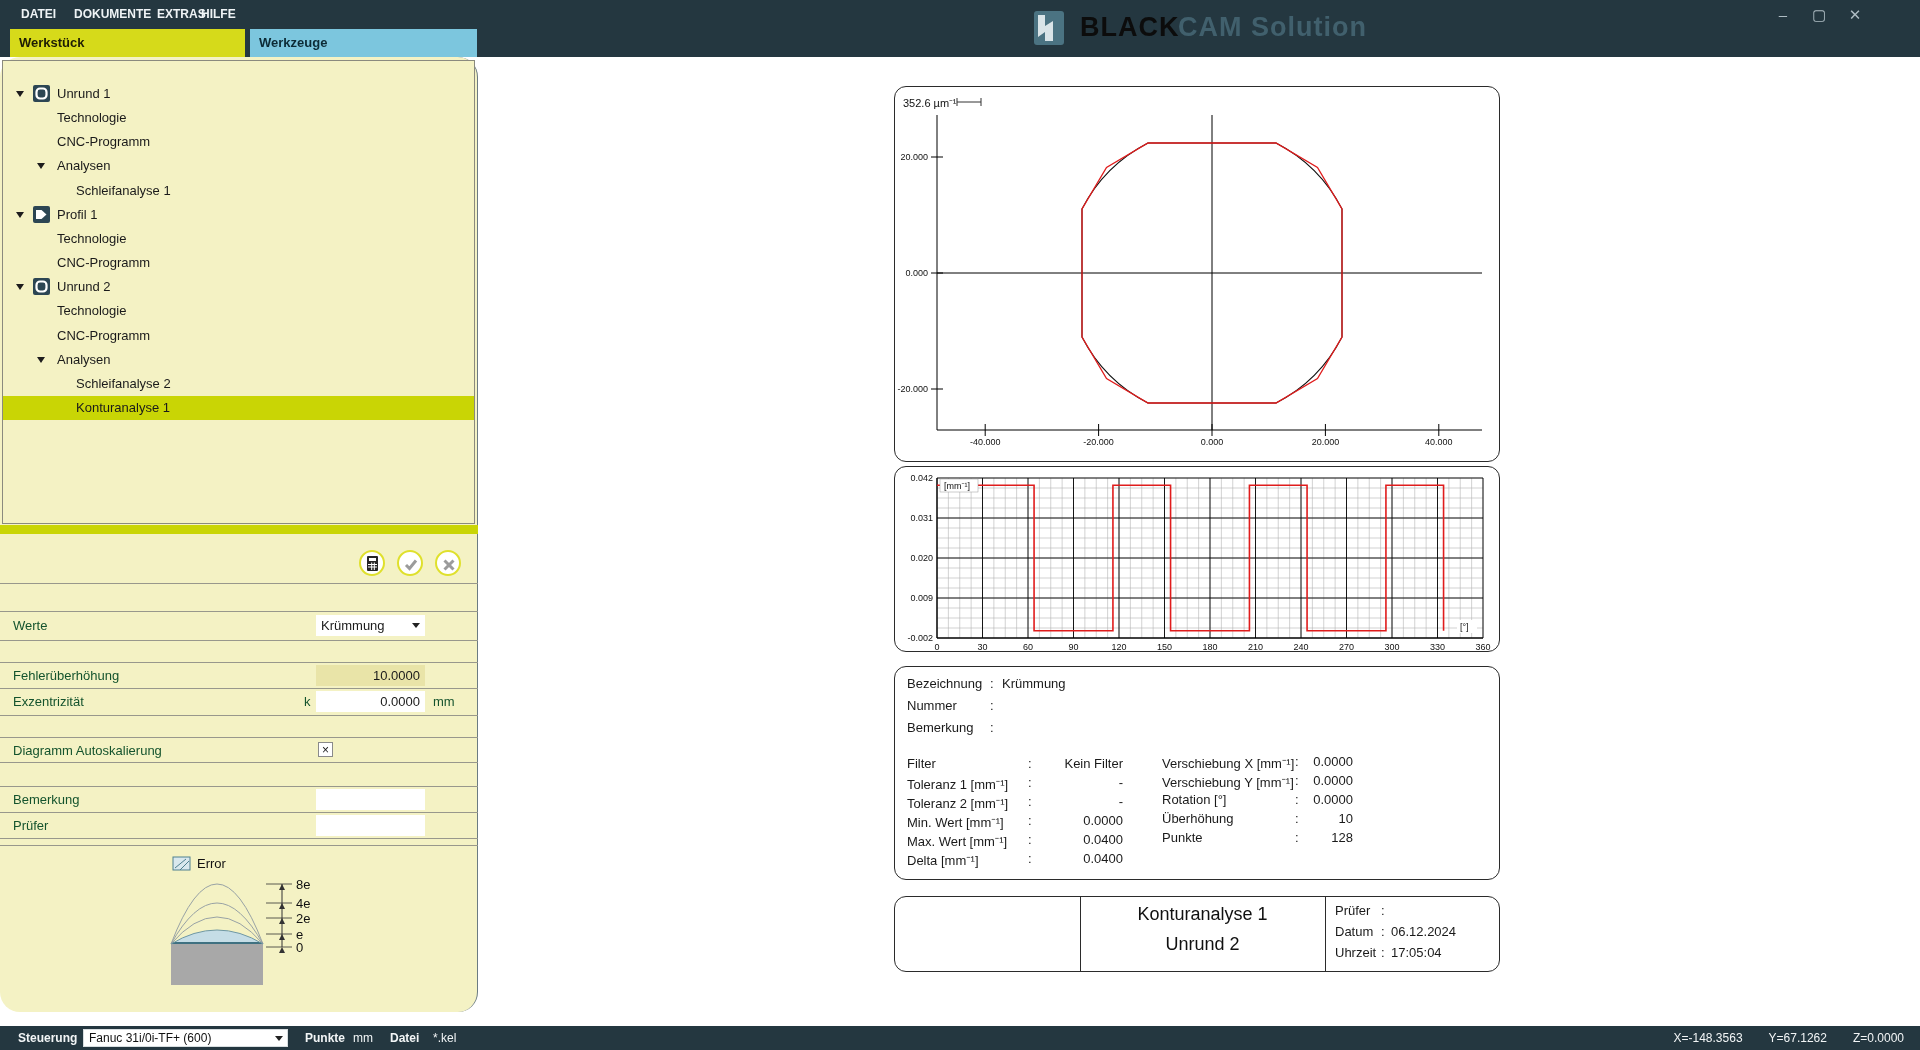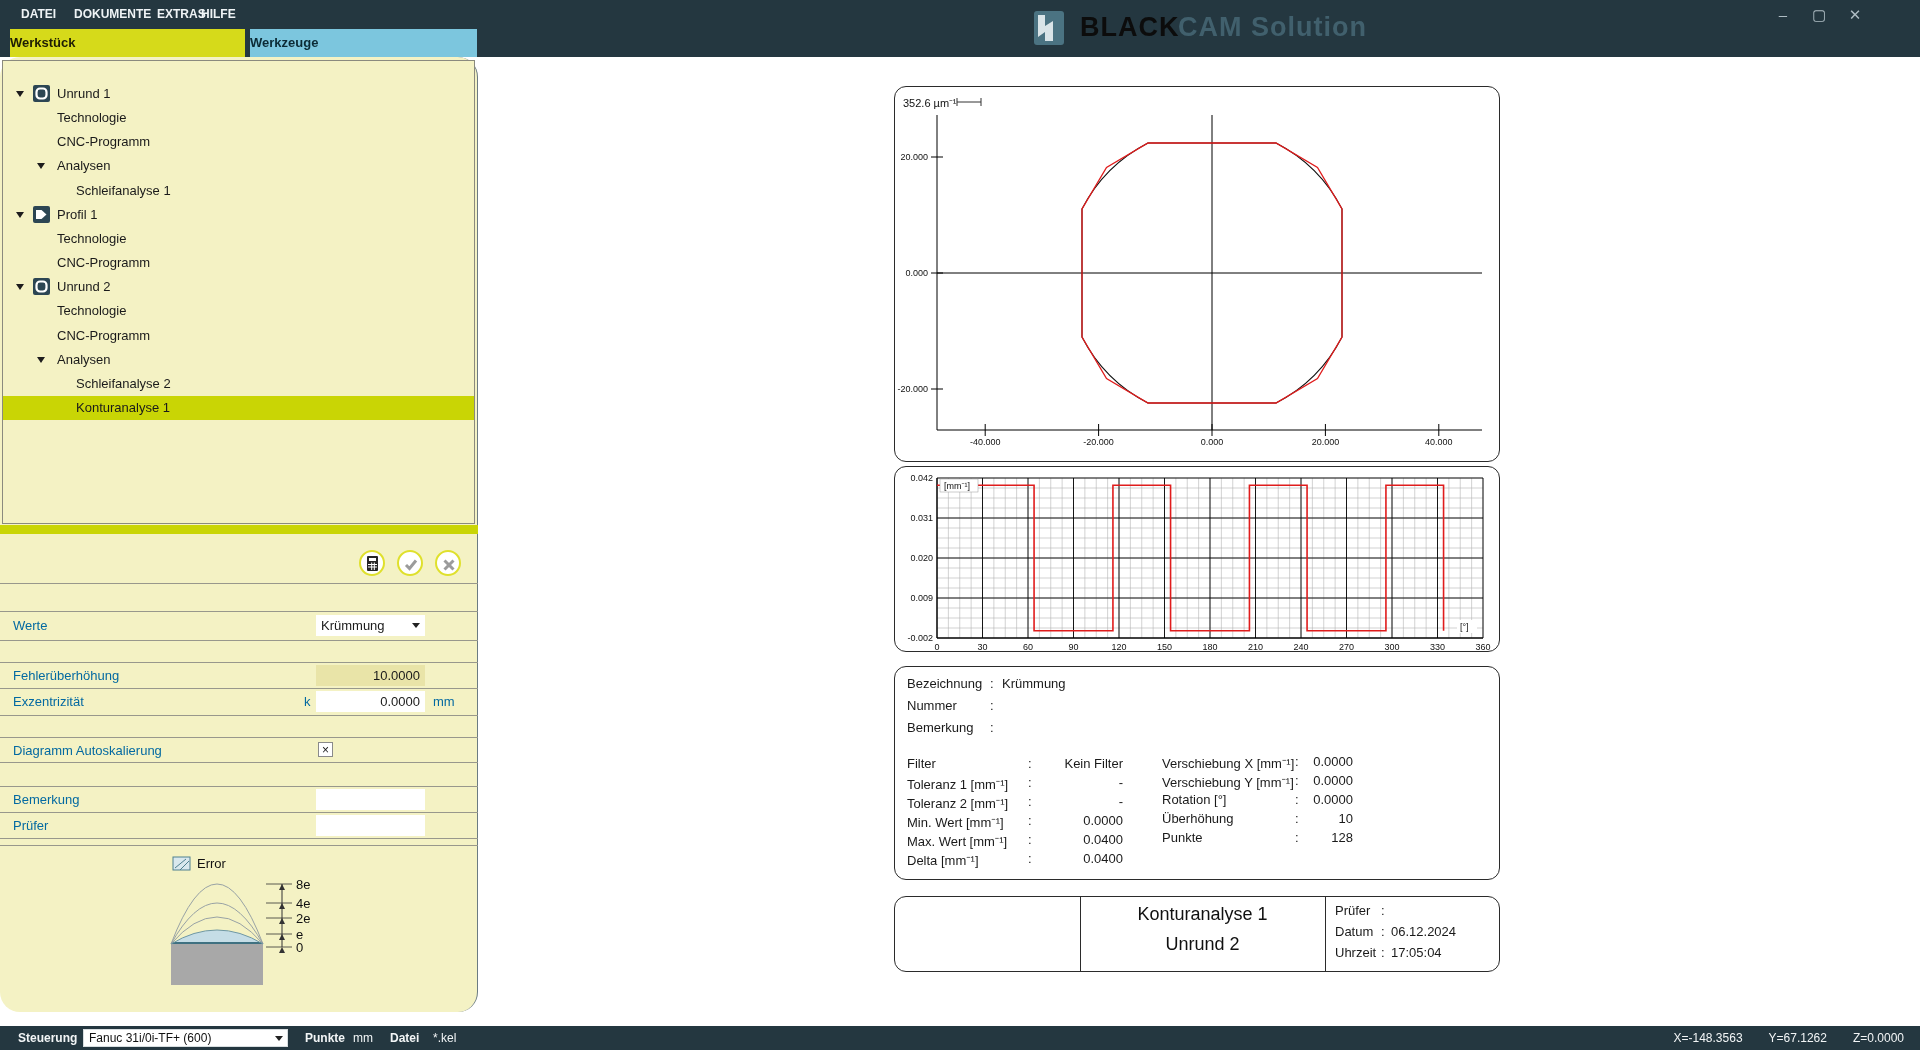--- a/index.html
+++ b/index.html
@@ -6,35 +6,35 @@
   #app{position:relative;width:1920px;height:1050px;overflow:hidden;
        font-family:"Liberation Sans",sans-serif;color:#1a1a1a;background:#fff;}
   .abs{position:absolute;}
   
   #titlebar{position:absolute;left:0;top:0;width:1920px;height:57px;background:#243740;}
   .menu-item{position:absolute;top:7px;font-size:12px;font-weight:bold;color:#eef3f5;cursor:default;}
   #brand-bold{position:absolute;left:1080px;top:12px;font-size:27px;font-weight:bold;color:#0c0c0c;letter-spacing:1px;}
   #brand-light{position:absolute;left:1178px;top:12px;font-size:27px;font-weight:700;color:#41606d;letter-spacing:1px;}
   .winbtn{position:absolute;top:6px;font-size:15px;color:#aebcc3;width:22px;text-align:center;}
   
-  .tab{position:absolute;top:29px;height:28px;font-size:13px;font-weight:bold;line-height:28px;box-sizing:border-box;}
+  .tab{position:absolute;top:29px;height:28px;font-size:13px;font-weight:bold;line-height:28px;padding-left:9px;box-sizing:border-box;}
   #tab-werkstueck{left:10px;width:235px;background:#d6da1a;color:#1d1d04;}
   #tab-werkzeuge{left:250px;width:227px;background:#7cc6de;color:#0c2b36;}
   
   #sidebar{position:absolute;left:0;top:57px;width:478px;height:955px;background:#f4f2c4;border-right:1px solid #6b7b82;box-sizing:border-box;border-radius:20px;}
   #treebox{position:absolute;left:2px;top:3px;width:473px;height:464px;background:#f4f2c4;border:1px solid #8a8a7e;box-sizing:border-box;overflow:hidden;}
   .tree-row{position:absolute;left:0;width:100%;height:24px;font-size:13px;line-height:24px;}
   .tree-row.selected{background:#c9d505;}
   .tw{position:absolute;top:0;}
   .expander{position:absolute;top:9px;width:0;height:0;border-left:4px solid transparent;border-right:4px solid transparent;border-top:6px solid #1d1d1d;}
   .divider-bar{position:absolute;left:0;top:468px;width:478px;height:9px;background:#c9d505;}
   .circle-btn{position:absolute;top:493px;width:26px;height:26px;border-radius:50%;background:#fff;border:2px solid #dfe02c;box-sizing:border-box;}
   .circle-btn svg{position:absolute;left:4px;top:4px;}
   .sep{position:absolute;left:0;width:478px;height:0;border-top:1px solid #98988c;}
-  .flabel{position:absolute;left:13px;font-size:13px;color:#0369a1;}
+  .flabel{position:absolute;left:13px;font-size:13px;color:#14532d;}
   .ffield{position:absolute;left:316px;width:109px;height:21px;background:#fff;font-size:13px;line-height:21px;box-sizing:border-box;}
   .ffield.num{text-align:right;padding-right:5px;}
   .beige{background:#e9e4a8;}
   .dd-arrow{position:absolute;right:5px;top:8px;width:0;height:0;border-left:4px solid transparent;border-right:4px solid transparent;border-top:5px solid #222;}
   #autoskal-check{position:absolute;left:318px;width:15px;height:15px;background:#fff;border:1px solid #8a8a8a;font-size:12px;line-height:15px;text-align:center;box-sizing:border-box;}
   
   .panel{position:absolute;background:#fff;border:1px solid #2b2b2b;border-radius:12px;box-sizing:border-box;}
   
   .inf{position:absolute;font-size:13px;white-space:pre;}
   

